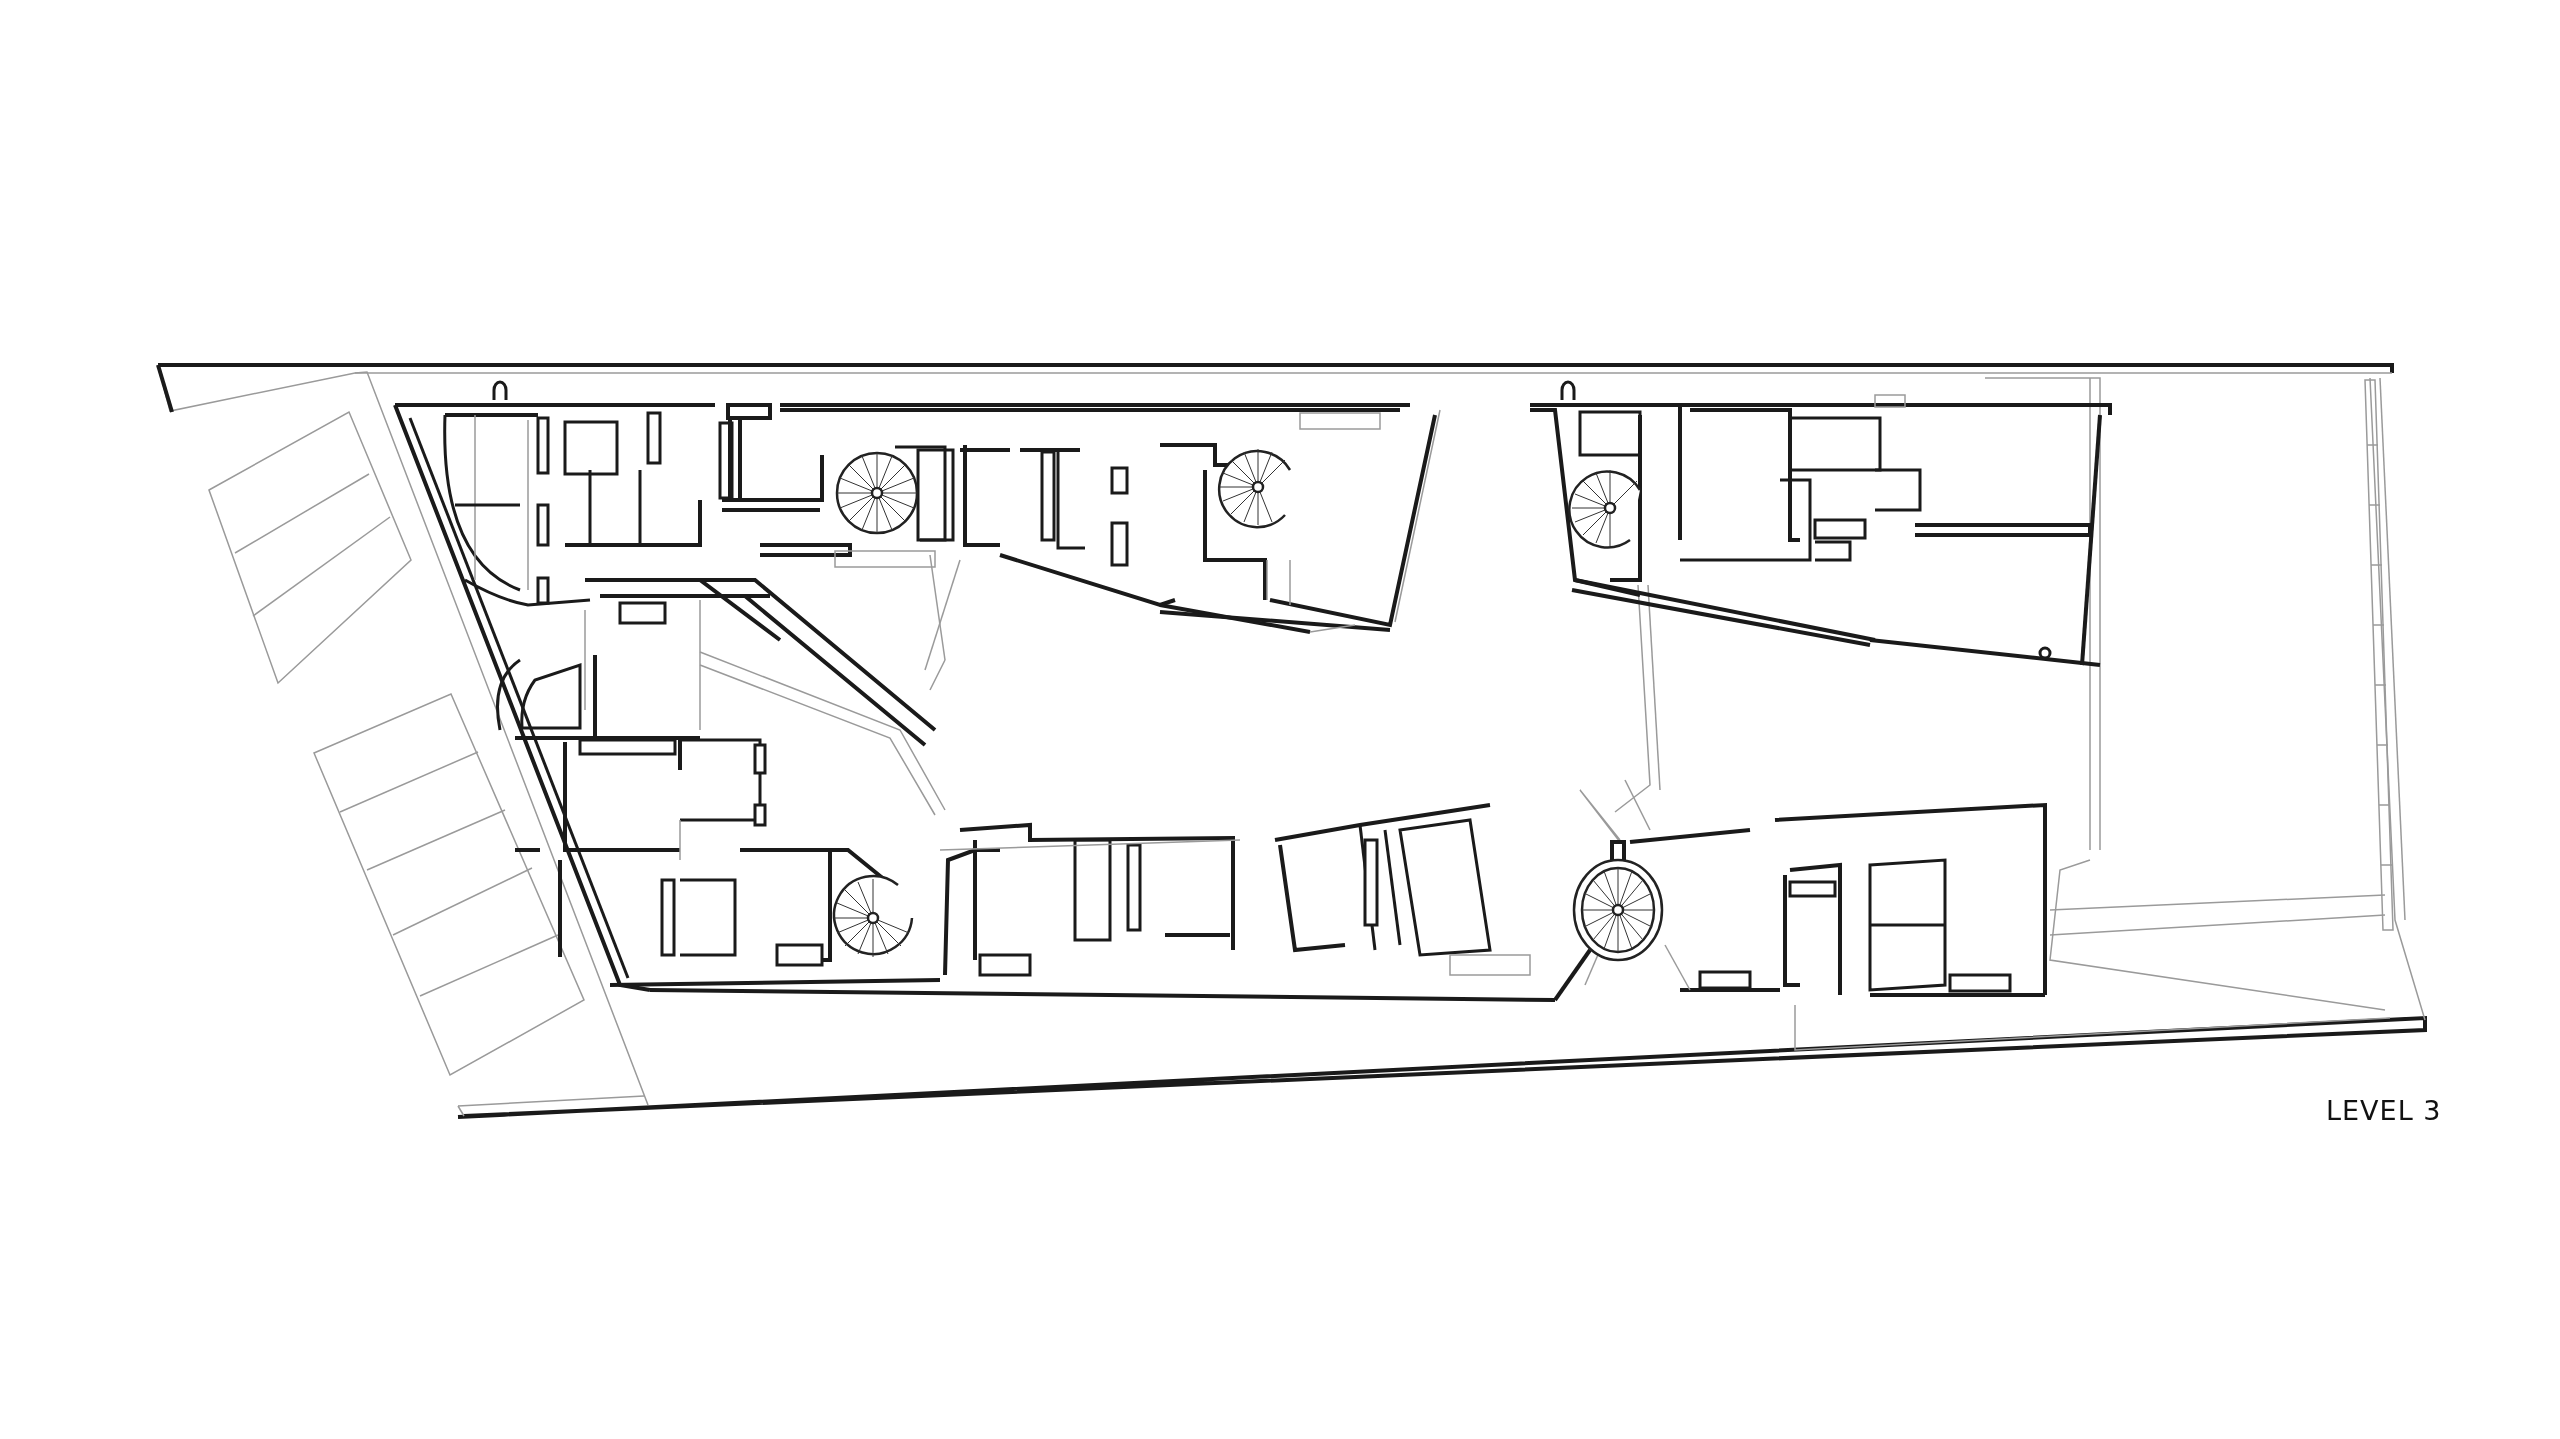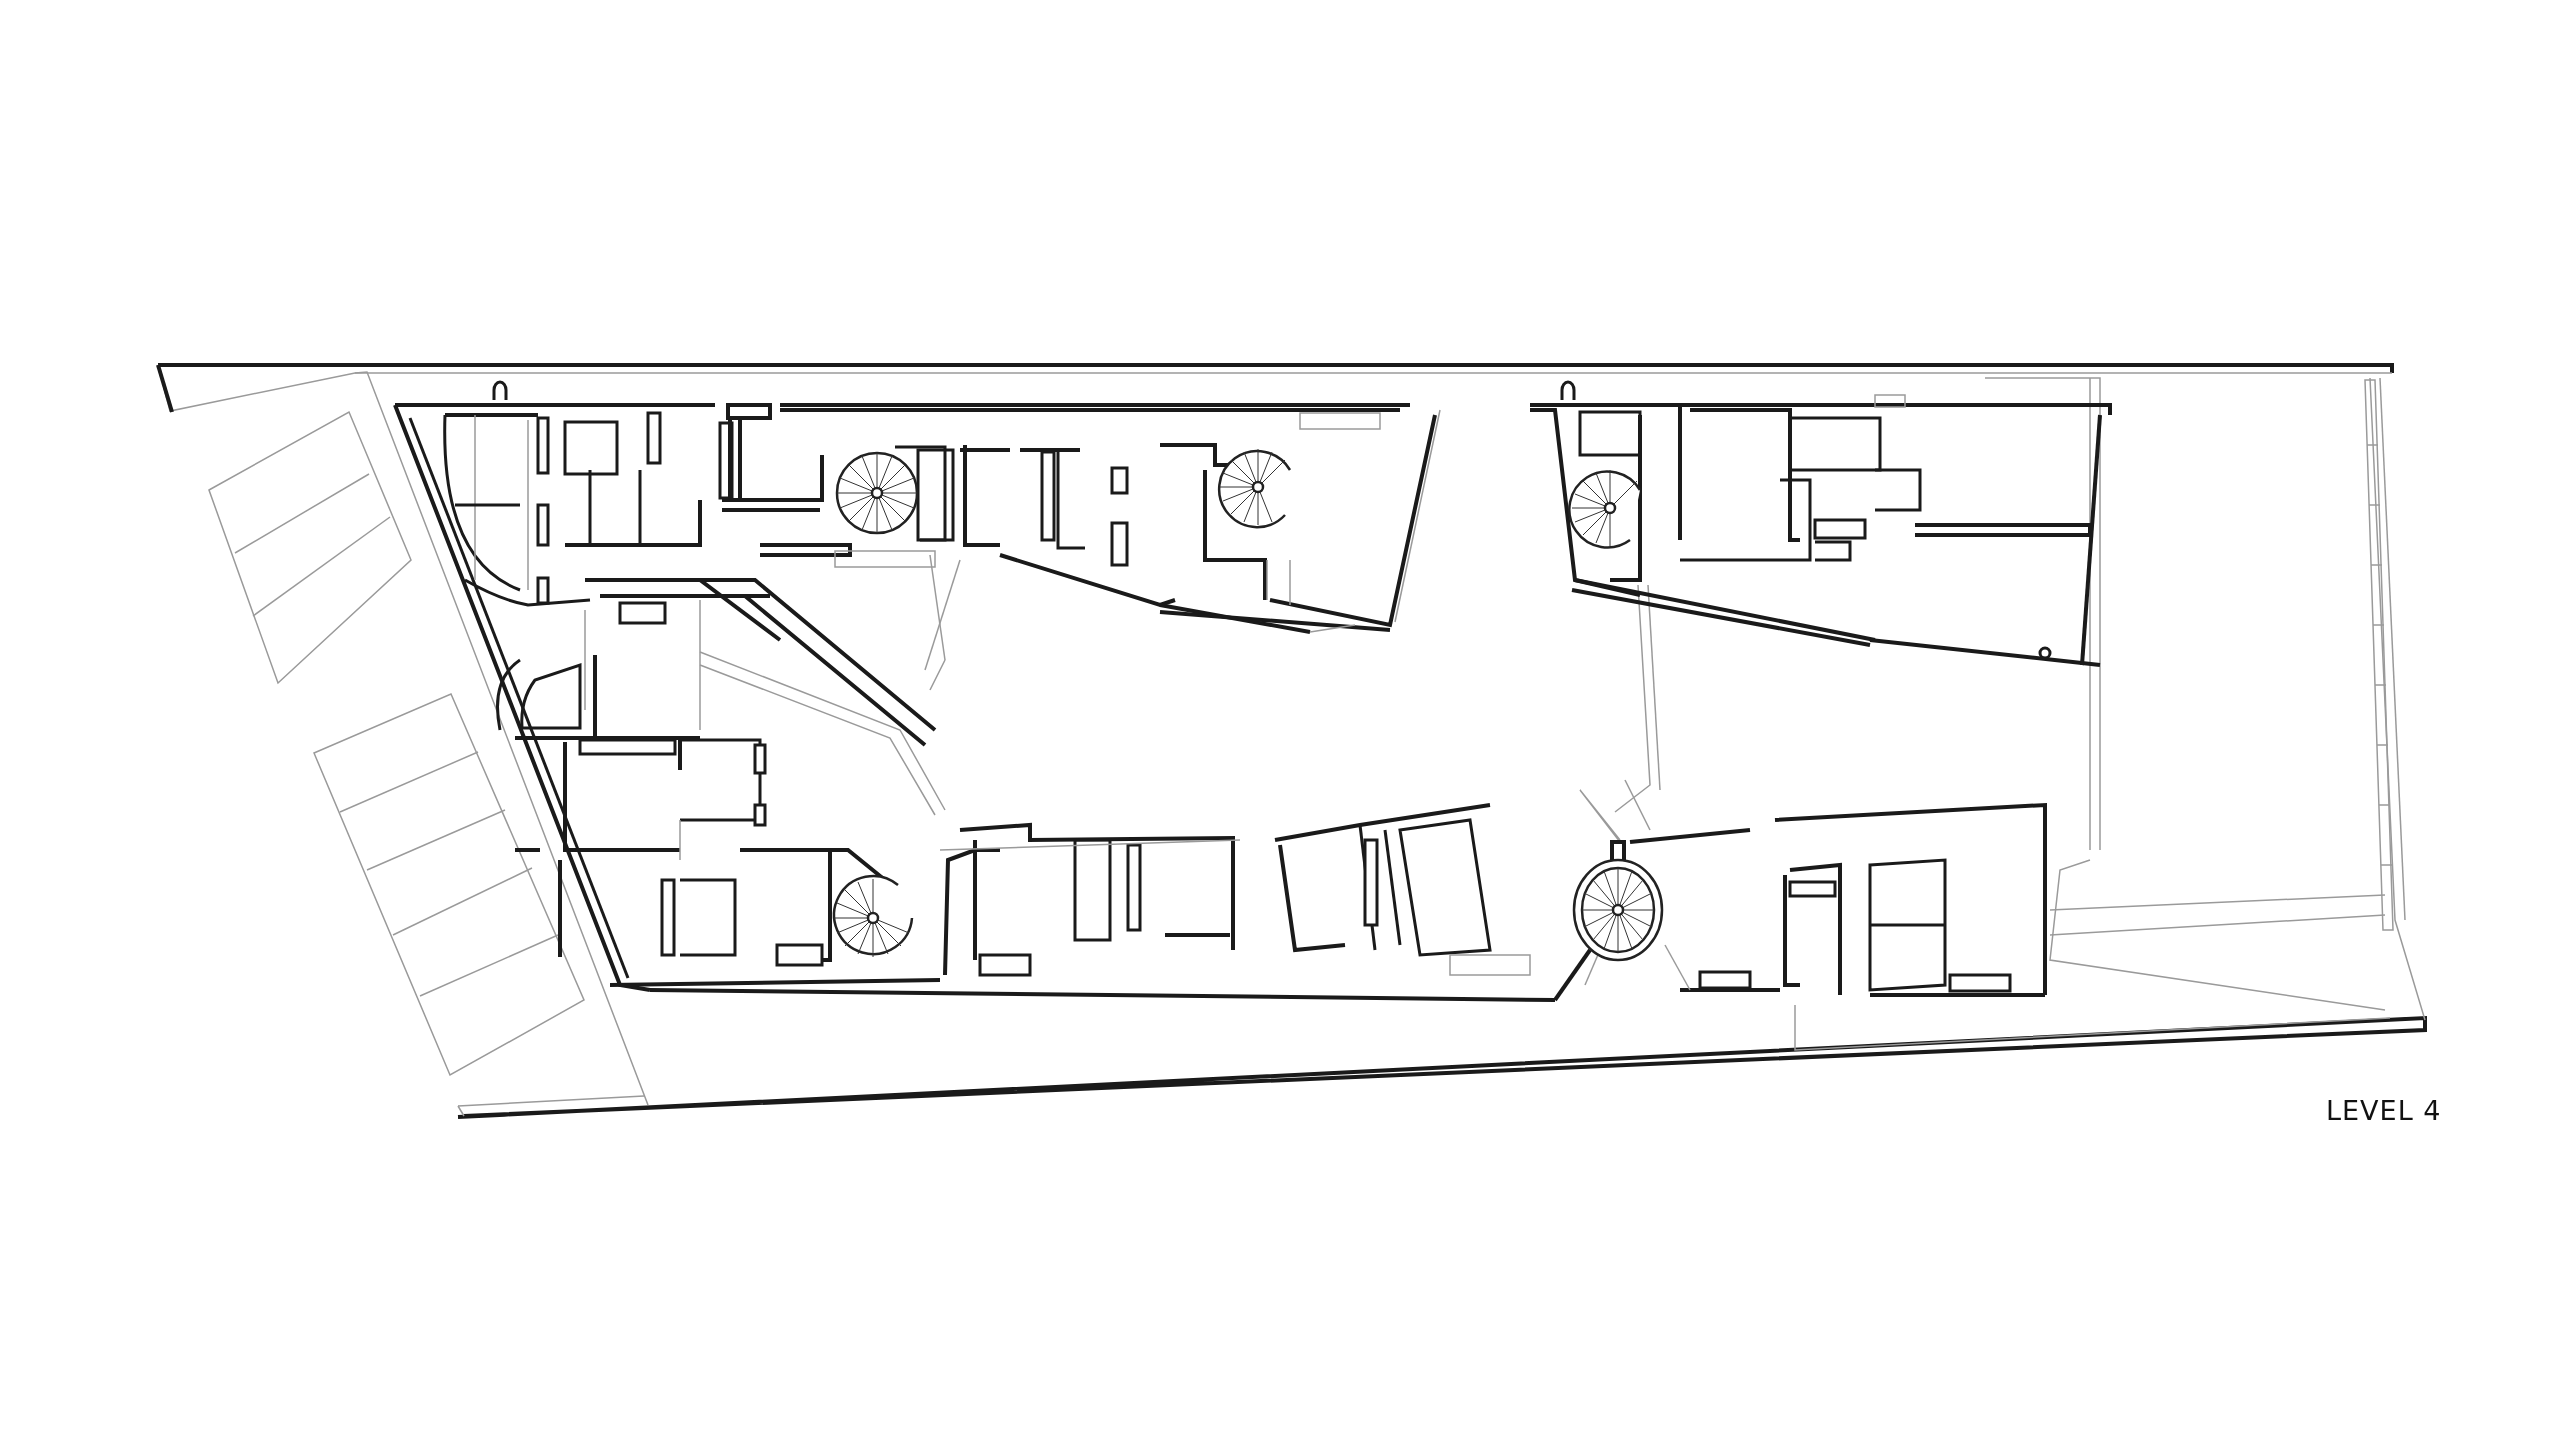--- a/index.html
+++ b/index.html
@@ -315,13 +315,13 @@
     <circle cx="1618" cy="910" r="5" class="stair"></circle>
     <path class="thick" d="M1612 860 L1612 842 L1624 842 L1624 860"></path>
   </g>
 
   <g>
     <path class="wall" d="M494 400 L494 390 A6 8 0 0 1 506 390 L506 400"></path>
     <path class="wall" d="M1562 400 L1562 390 A6 8 0 0 1 1574 390 L1574 400"></path>
   </g>
 </svg>
 
-<div class="level-label">LEVEL 4</div>
+<div class="level-label">LEVEL 3</div>
 
 </body></html>

